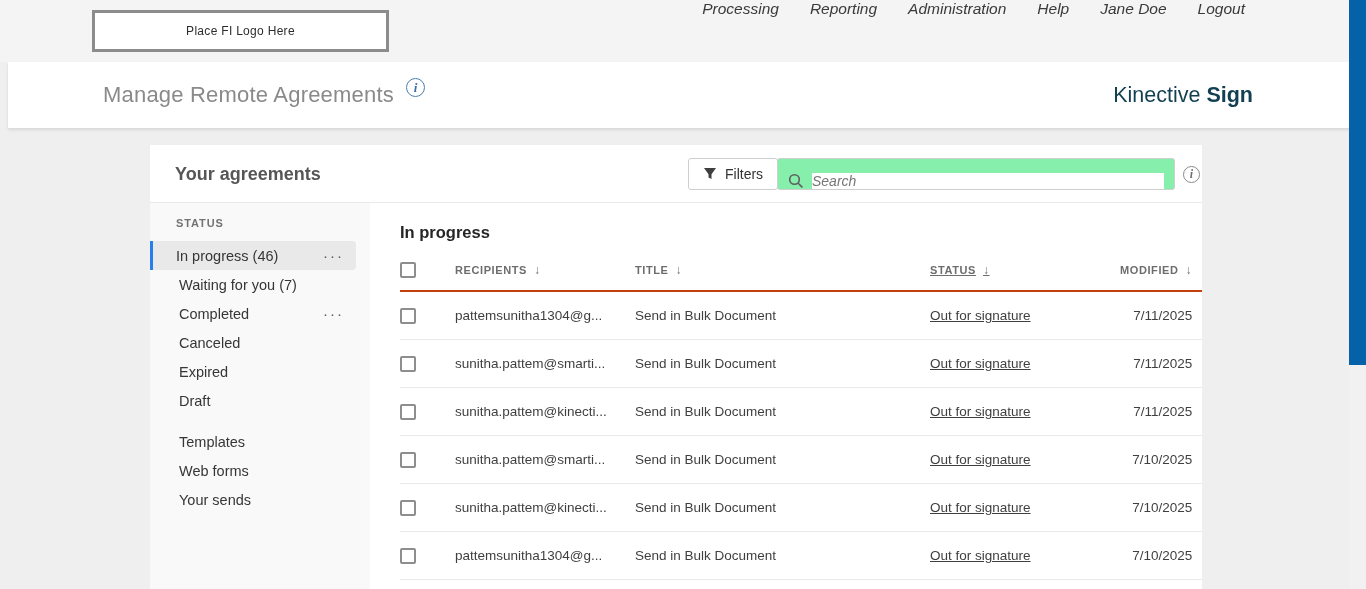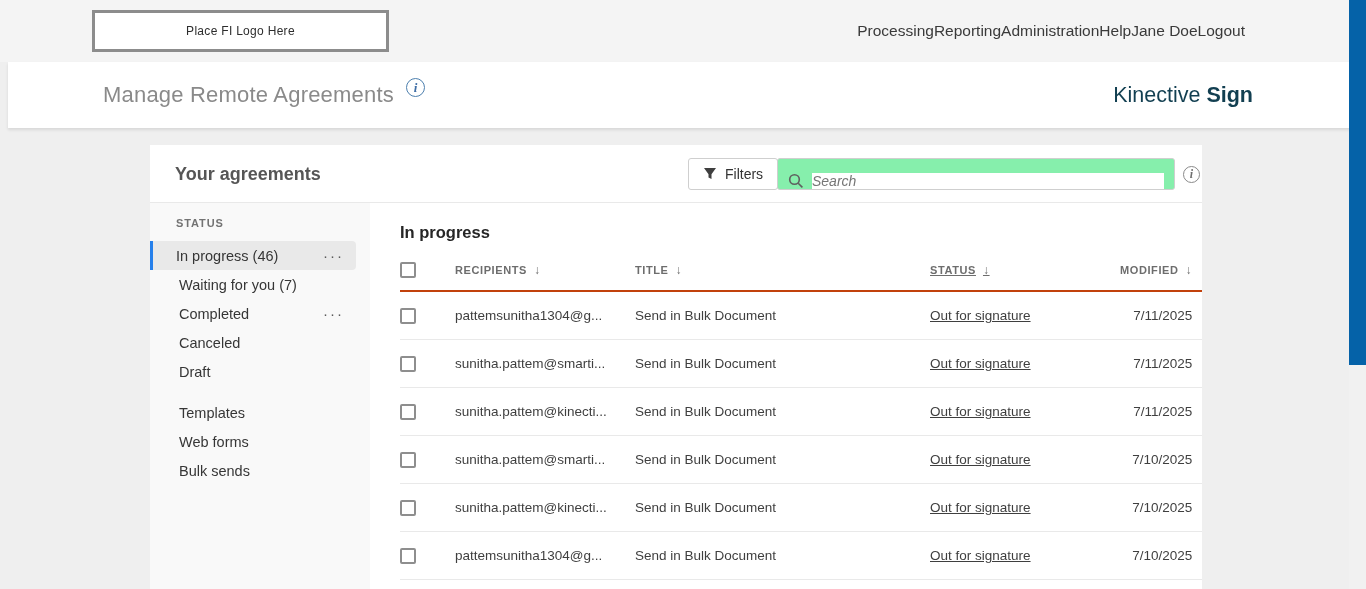--- a/index.html
+++ b/index.html
@@ -17,21 +17,21 @@
     background:#f4f4f4;
   }
   .logo-box {
     position:absolute; left:92px; top:10px; width:297px; height:42px;
     background:#ffffff; border:3px solid #8c8c8c;
     display:flex; align-items:center; justify-content:center;
     font-size:12px; color:#2d2d2d; letter-spacing:.3px;text-align:center;
   }
   .topnav {
     position:absolute; right:121px; top:0; height:62px;
-    display:flex; align-items:center; 
+    display:flex; align-items:flex-start; gap:31px;font-style:italic;
   }
   .topnav .nav-item {
     font-size:15.5px; color:#3a3a3a; cursor:pointer; white-space:nowrap;
   }
 
   
   .subheader {
     position:absolute; left:8px; top:62px; width:1366px; height:66px;
     background:#ffffff; box-shadow:0 2px 3px rgba(0,0,0,.10);
     z-index:2;
@@ -215,40 +215,44 @@
   <div class="side-item">
     <span class="label">Completed</span>
     <span class="menu-dots" style="display: inline;">···</span>
   </div>
 
   <div class="side-item">
     <span class="label">Canceled</span>
 
   </div>
 
+  <div class="side-item">
+    <span class="label">Expired</span>
+
+  </div>
 
   <div class="side-item">
     <span class="label">Draft</span>
 
   </div>
 </div>
       <div class="side-gap"></div>
       <div id="other-list">
   <div class="side-item">
     <span class="label">Templates</span>
 
   </div>
 
   <div class="side-item">
     <span class="label">Web forms</span>
 
   </div>
 
   <div class="side-item">
-    <span class="label">Bulk sends</span>
+    <span class="label">Your sends</span>
 
   </div>
 </div>
     </div>
 
     <div class="table-area">
       <div class="table-title">In progress</div>
 
       <div class="thead">
         <div class="col-check">

